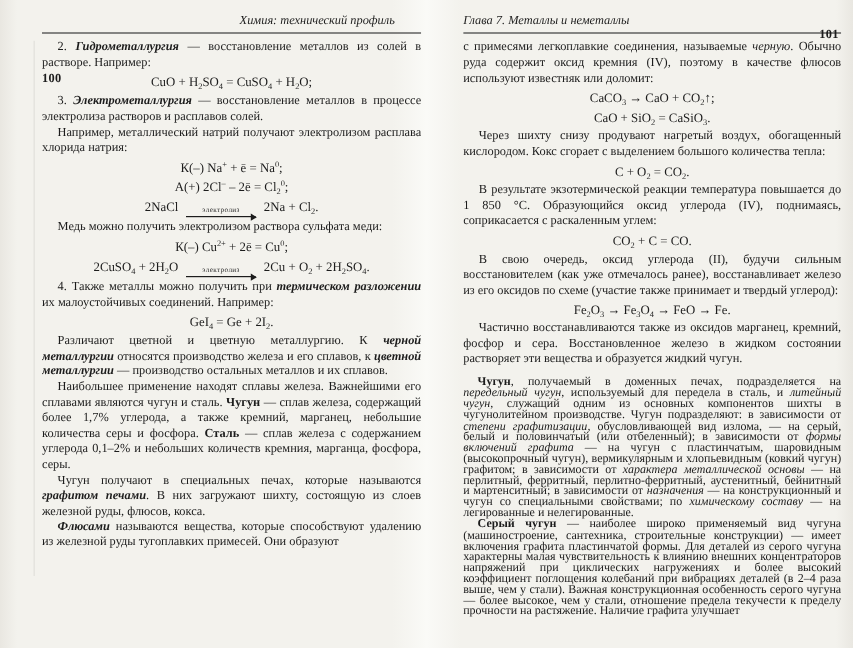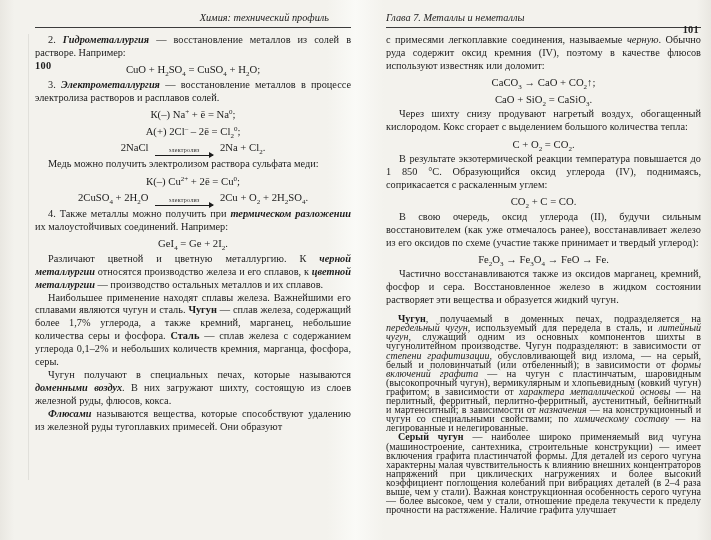--- a/index.html
+++ b/index.html
@@ -89,37 +89,38 @@
 
   <div class="page page-left">
     <div class="page-header">
       <span class="page-num">100</span>
       <span class="running-title">Химия: технический профиль</span>
     </div>
     <div class="page-body">
         <div class="para"><span>2. </span><span class="st-bi">Гидрометаллургия</span><span> — восстановление металлов из солей в растворе. Например:</span></div>
         <div class="formula">CuO + H<sub>2</sub>SO<sub>4</sub> = CuSO<sub>4</sub> + H<sub>2</sub>O;</div>
         <div class="para"><span>3. </span><span class="st-bi">Электрометаллургия</span><span> — восстановление металлов в процессе электролиза растворов и расплавов солей.</span></div>
+        <div class="para"><span>Например, металлический натрий получают электролизом расплава хлорида натрия:</span></div>
         <div class="formula">К(–) Na<sup>+</sup> + ē = Na<sup>0</sup>;</div>
         <div class="formula">А(+) 2Cl<sup>–</sup> – 2ē = Cl<sub>2</sub><sup>0</sup>;</div>
         <div class="formula">2NaCl <span class="labeled-arrow">
             <span class="arrow-label">электролиз</span>
             <span class="arrow-line"></span>
           </span> 2Na + Cl<sub>2</sub>.</div>
         <div class="para"><span>Медь можно получить электролизом раствора сульфата меди:</span></div>
         <div class="formula">К(–) Cu<sup>2+</sup> + 2ē = Cu<sup>0</sup>;</div>
         <div class="formula">2CuSO<sub>4</sub> + 2H<sub>2</sub>O <span class="labeled-arrow">
             <span class="arrow-label">электролиз</span>
             <span class="arrow-line"></span>
           </span> 2Cu + O<sub>2</sub> + 2H<sub>2</sub>SO<sub>4</sub>.</div>
         <div class="para"><span>4. Также металлы можно получить при </span><span class="st-bi">термическом разложении</span><span> их малоустойчивых соединений. Например:</span></div>
         <div class="formula">GeI<sub>4</sub> = Ge + 2I<sub>2</sub>.</div>
         <div class="para"><span>Различают цветной и цветную металлургию. К </span><span class="st-bi">черной металлургии</span><span> относятся производство железа и его сплавов, к </span><span class="st-bi">цветной металлургии</span><span> — производство остальных металлов и их сплавов.</span></div>
         <div class="para"><span>Наибольшее применение находят сплавы железа. Важнейшими его сплавами являются чугун и сталь. </span><span class="st-b">Чугун</span><span> — сплав железа, содержащий более 1,7% углерода, а также кремний, марганец, небольшие количества серы и фосфора. </span><span class="st-b">Сталь</span><span> — сплав железа с содержанием углерода 0,1–2% и небольших количеств кремния, марганца, фосфора, серы.</span></div>
-        <div class="para"><span>Чугун получают в специальных печах, которые называются </span><span class="st-bi">доменными воздух</span><span>. В них загружают шихту, состоящую из слоев железной руды, флюсов, кокса.</span></div>
+        <div class="para"><span>Чугун получают в специальных печах, которые называются </span><span class="st-bi">графитом печами</span><span>. В них загружают шихту, состоящую из слоев железной руды, флюсов, кокса.</span></div>
         <div class="para"><span class="st-bi">Флюсами</span><span> называются вещества, которые способствуют удалению из железной руды тугоплавких примесей. Они образуют</span></div>
       </div>
   </div>
 
   <div class="page page-right">
     <div class="page-header">
       <span class="chapter-title">Глава 7.  Металлы и неметаллы</span>
       <span class="page-num">101</span>
     </div>
     <div class="page-body">

